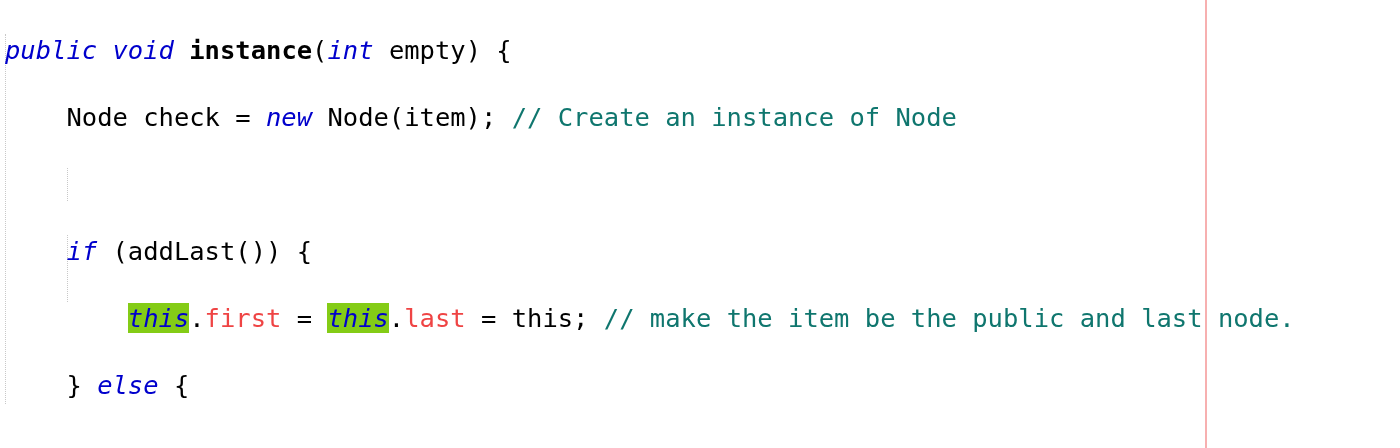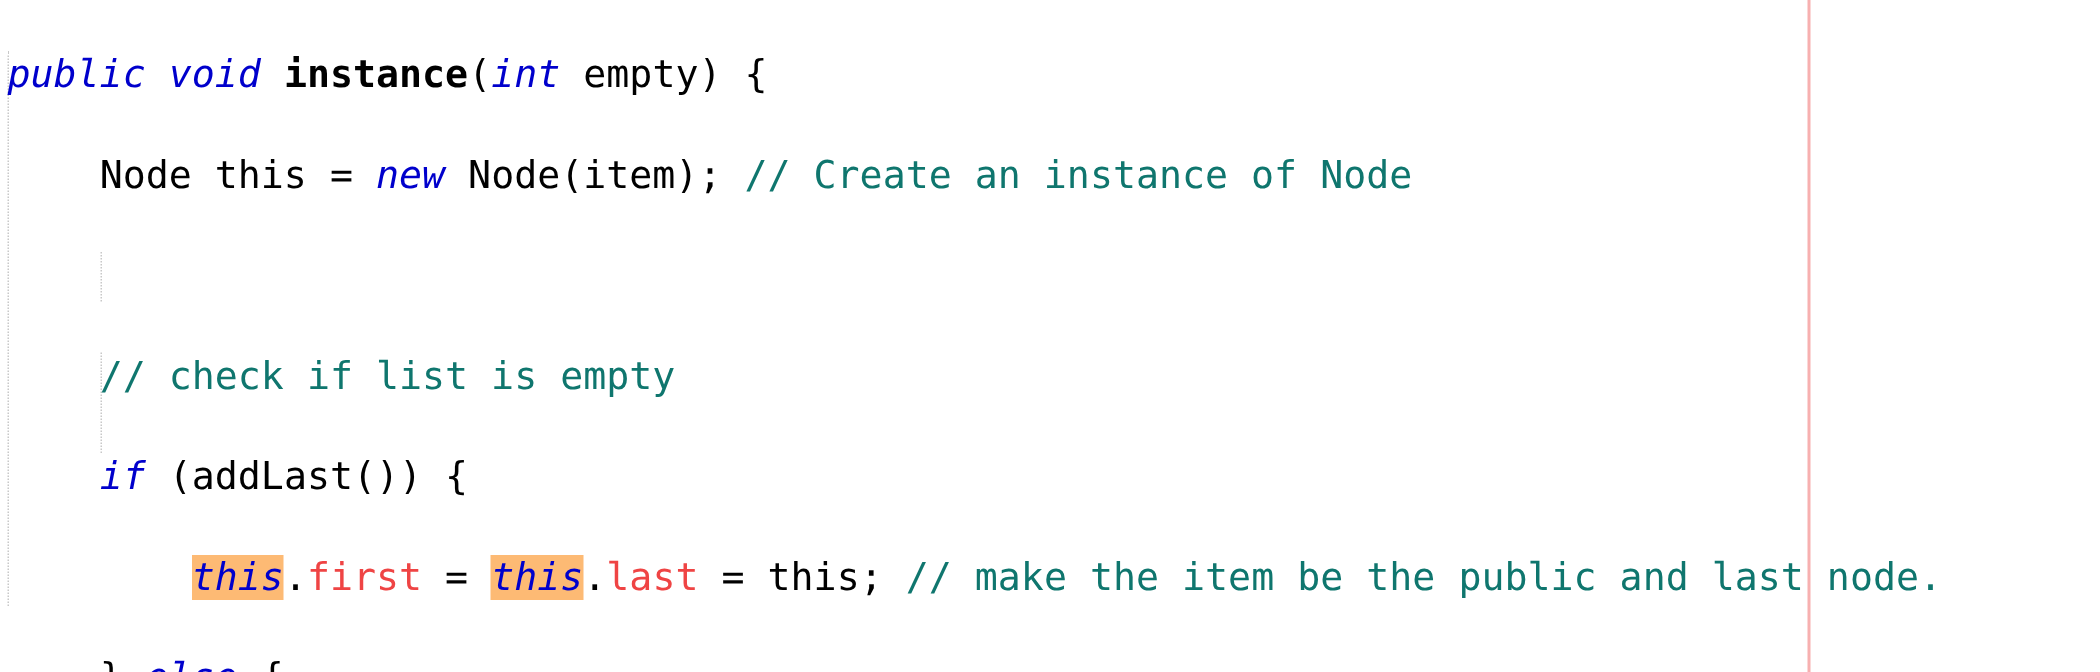--- a/index.html
+++ b/index.html
@@ -3,37 +3,36 @@
 <meta charset="utf-8">
 <style>
   html, body { margin:0; padding:0; background:#ffffff; }
   body { width:1400px; height:448px; position:relative; overflow:hidden; }
   .editor { position:absolute; left:5px; top:0; font-family:"DejaVu Sans Mono", monospace; font-size:25.5px; line-height:33.5px; white-space:pre; color:#000; }
   .line { height:33.5px; }
   .kw { color:#0000cc;font-style:italic; }
   .field { color:#ef4444; }
   .cm { color:#0f766e; }
   .bold { font-weight:bold; }
-  .hl { background:#fdba74; }
+  .hl { background:#84cc16; }
   .margin { position:absolute; left:1205px; top:0; width:2px; height:448px; background:#f7b0b0; }
   .guide { position:absolute; width:0; border-left:1px dotted #c8c8c8; }
 </style>
 </head>
 <body>
 
 <div class="margin"></div>
 <div class="guide" style="left:5px;top:34px;height:370px;"></div>
 <div class="guide" style="left:67px;top:168px;height:33px;"></div>
 <div class="guide" style="left:67px;top:235px;height:67px;"></div>
 
 <div class="editor">
 <div class="line"><span class="kw">public</span> <span class="kw">void</span> <span class="bold">instance</span>(<span class="kw">int</span> <span>empty</span>) {</div>
-<div class="line">    <span>Node this = </span><span class="kw">new</span><span> Node(item); </span><span class="cm">// Create an instance of Node</span></div>
+<div class="line">    <span>Node check = </span><span class="kw">new</span><span> Node(item); </span><span class="cm">// Create an instance of Node</span></div>
 <div class="line"> </div>
-<div class="line">    <span class="cm">// check if list is empty</span></div>
 <div class="line">    <span class="kw">if</span><span> (addLast()) {</span></div>
 <div class="line">        <span class="kw hl">this</span>.<span class="field">first</span> = <span class="kw hl">this</span>.<span class="field">last</span><span> = this; </span><span class="cm">// make the item be the public and last node.</span></div>
 <div class="line">    <span>} </span><span class="kw">else</span><span> {</span></div>
 
 
 
 
 
 
 </div>

